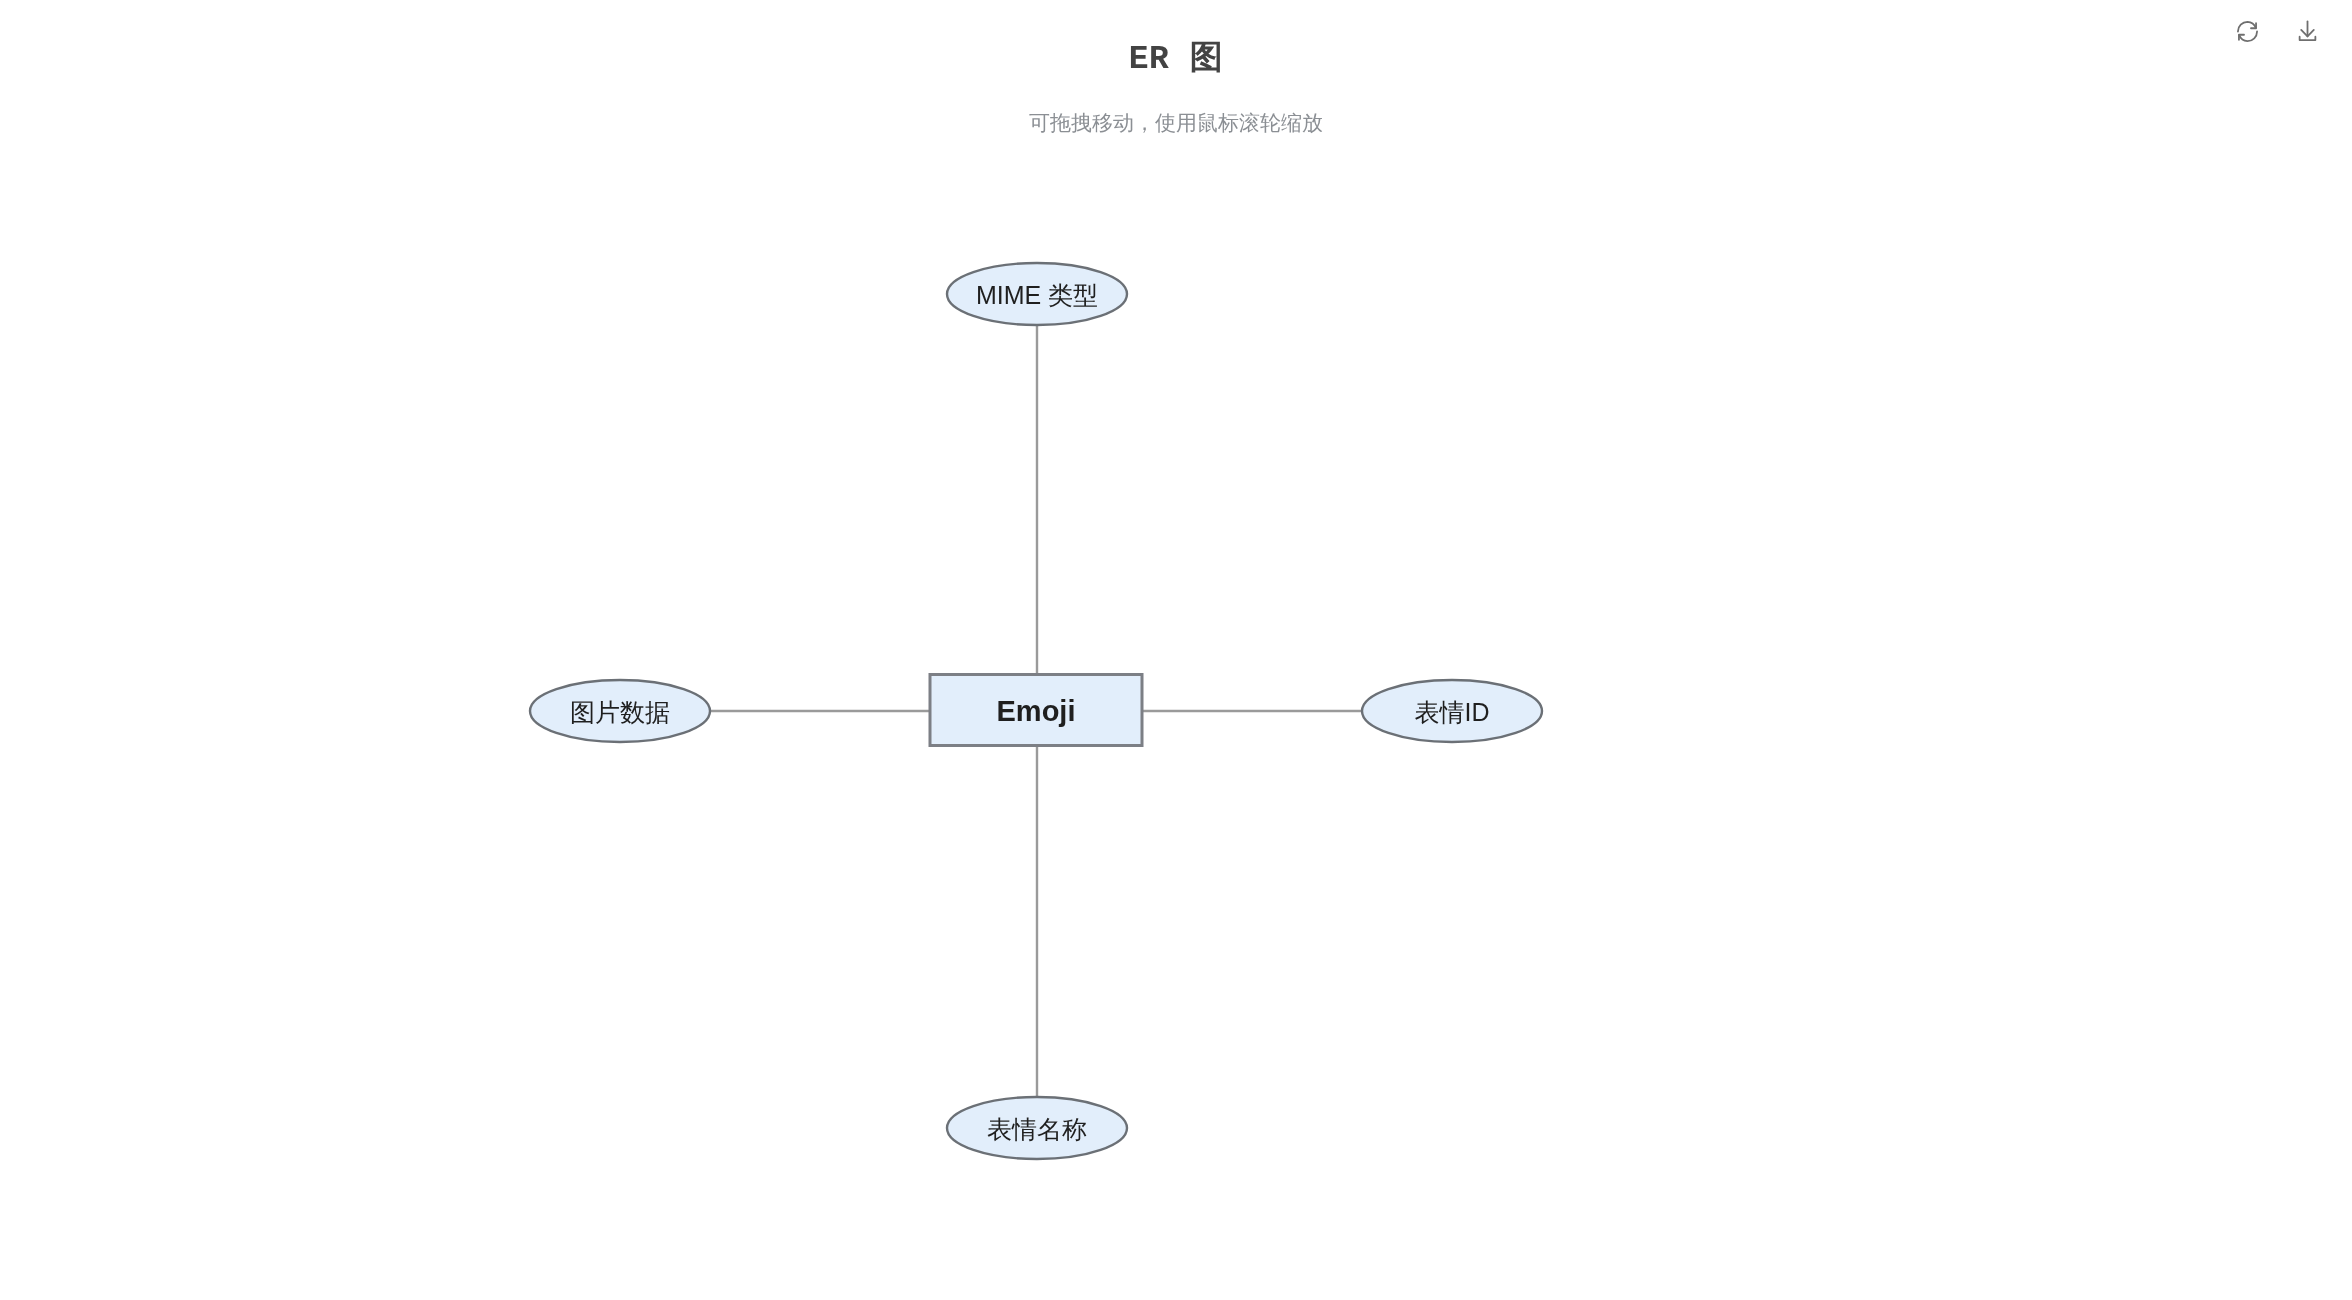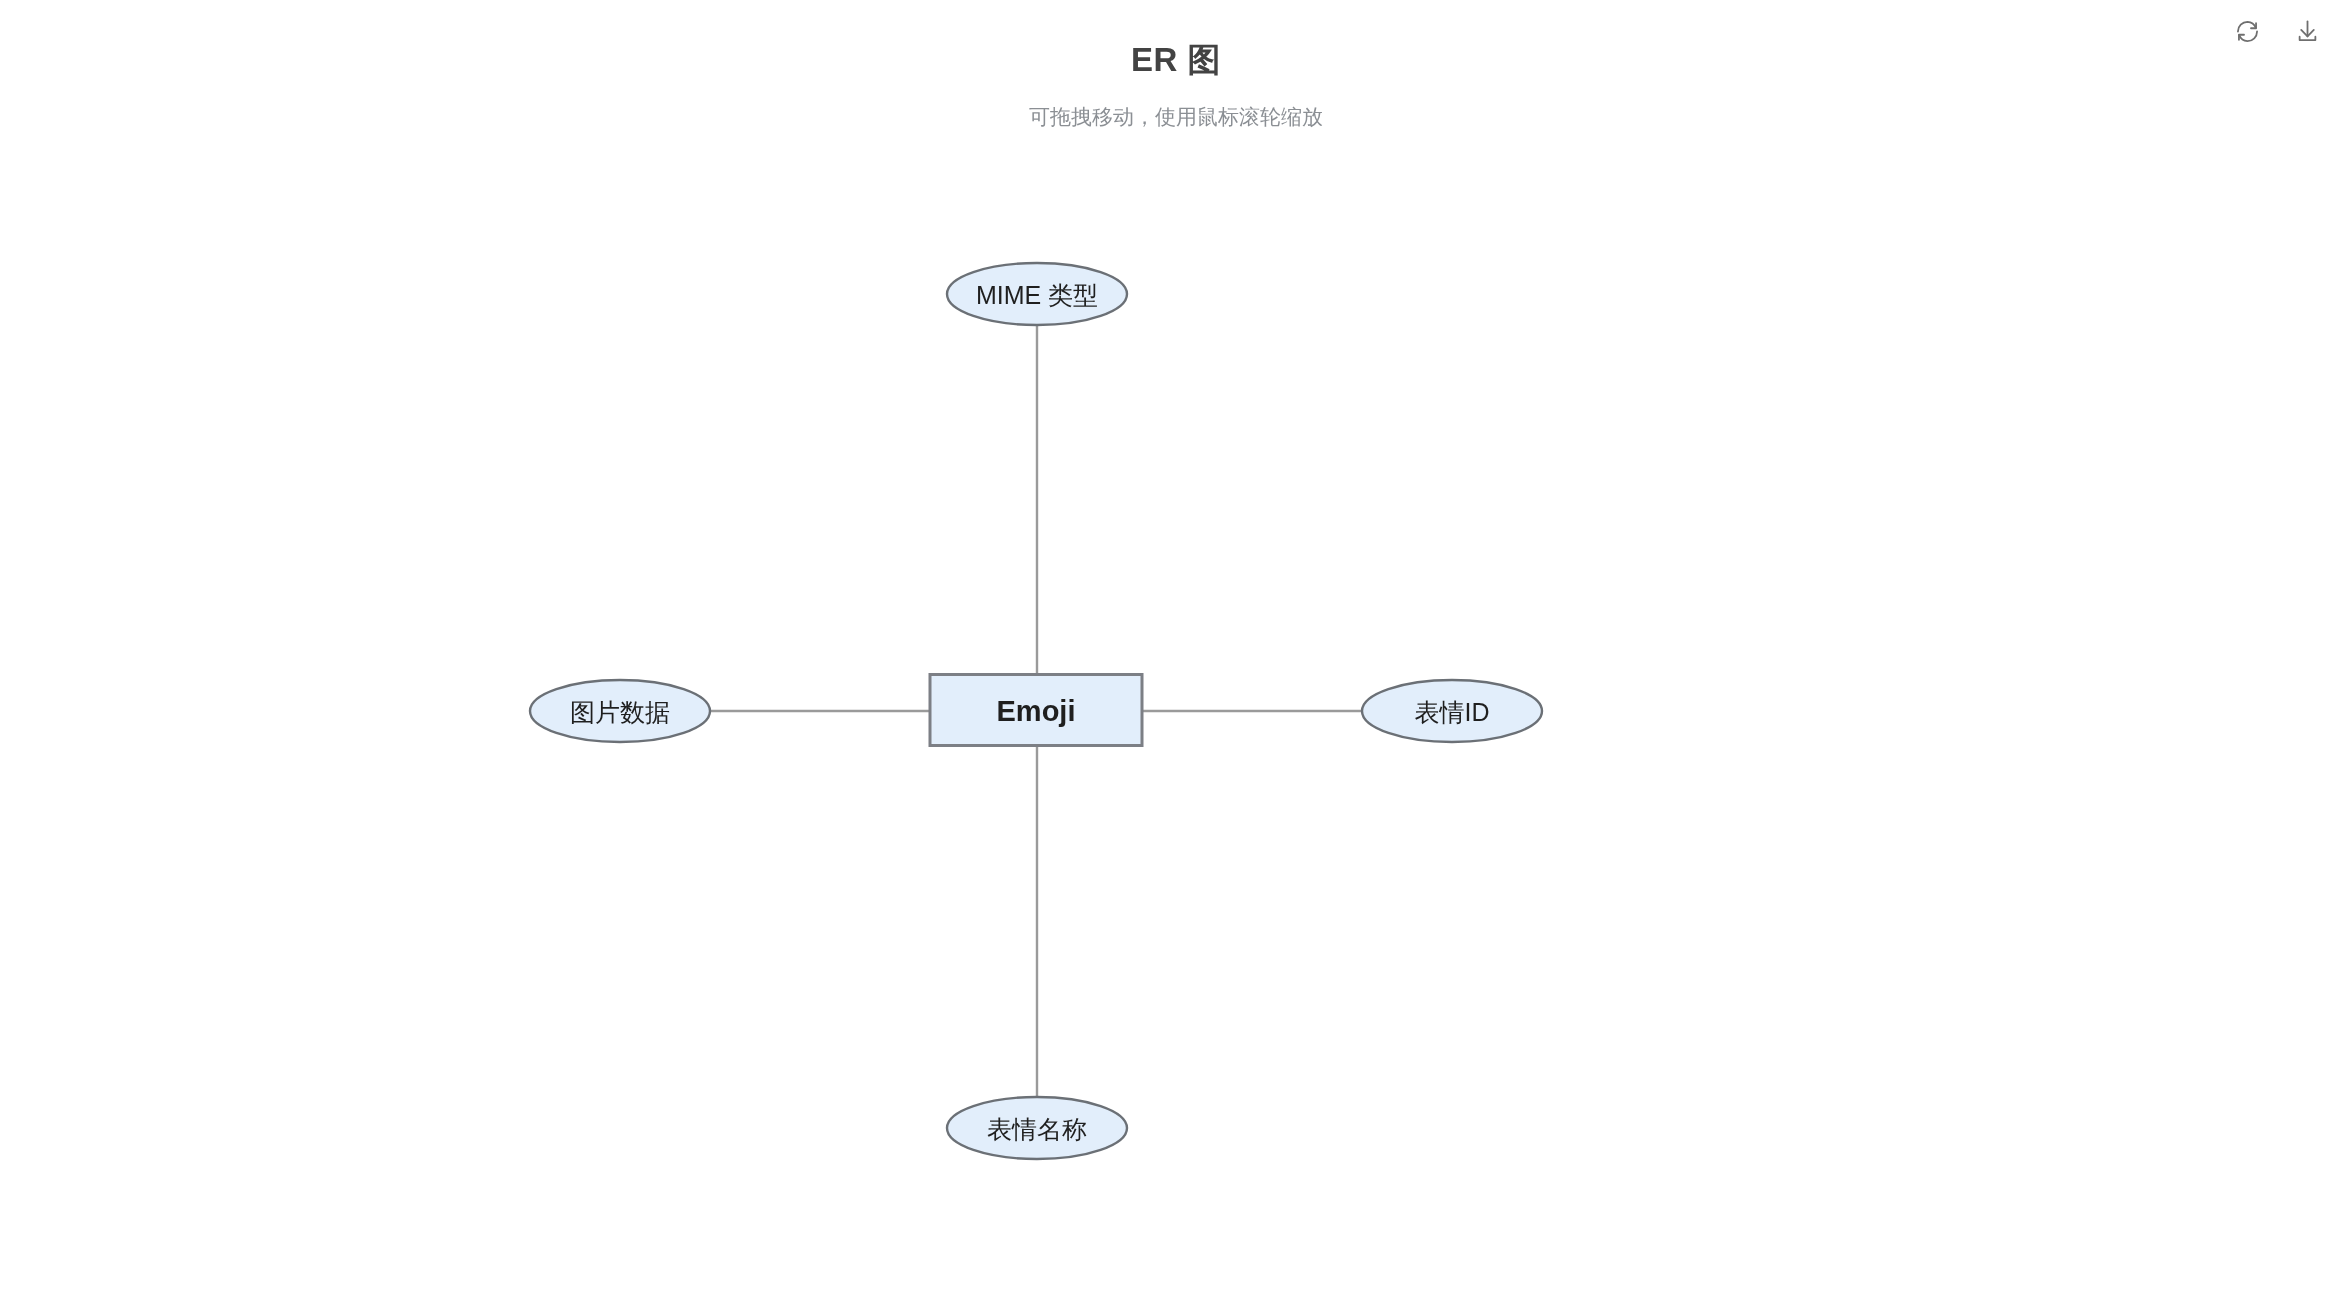--- a/index.html
+++ b/index.html
@@ -42,32 +42,33 @@
   .tool-btn svg { display: block; }
 
   
   #header {
     position: absolute;
     top: 0;
     left: 0;
     width: 2352px;
     text-align: center;
     pointer-events: none;
+    font-family: Liberation Mono, monospace;
   }
   #page-title {
     margin: 0;
     padding-top: 40px;
     font-size: 33px;
     line-height: 40px;
     font-weight: bold;
     color: #434343;
     letter-spacing: 0.5px;
   }
   #page-subtitle {
-    margin: 8px;
+    margin: 16px;
     padding-top: 15px;
     font-size: 21px;
     line-height: 28px;
     font-weight: normal;
     color: #8b8f94;
   }
 
   
   #diagram-canvas {
     position: absolute;

